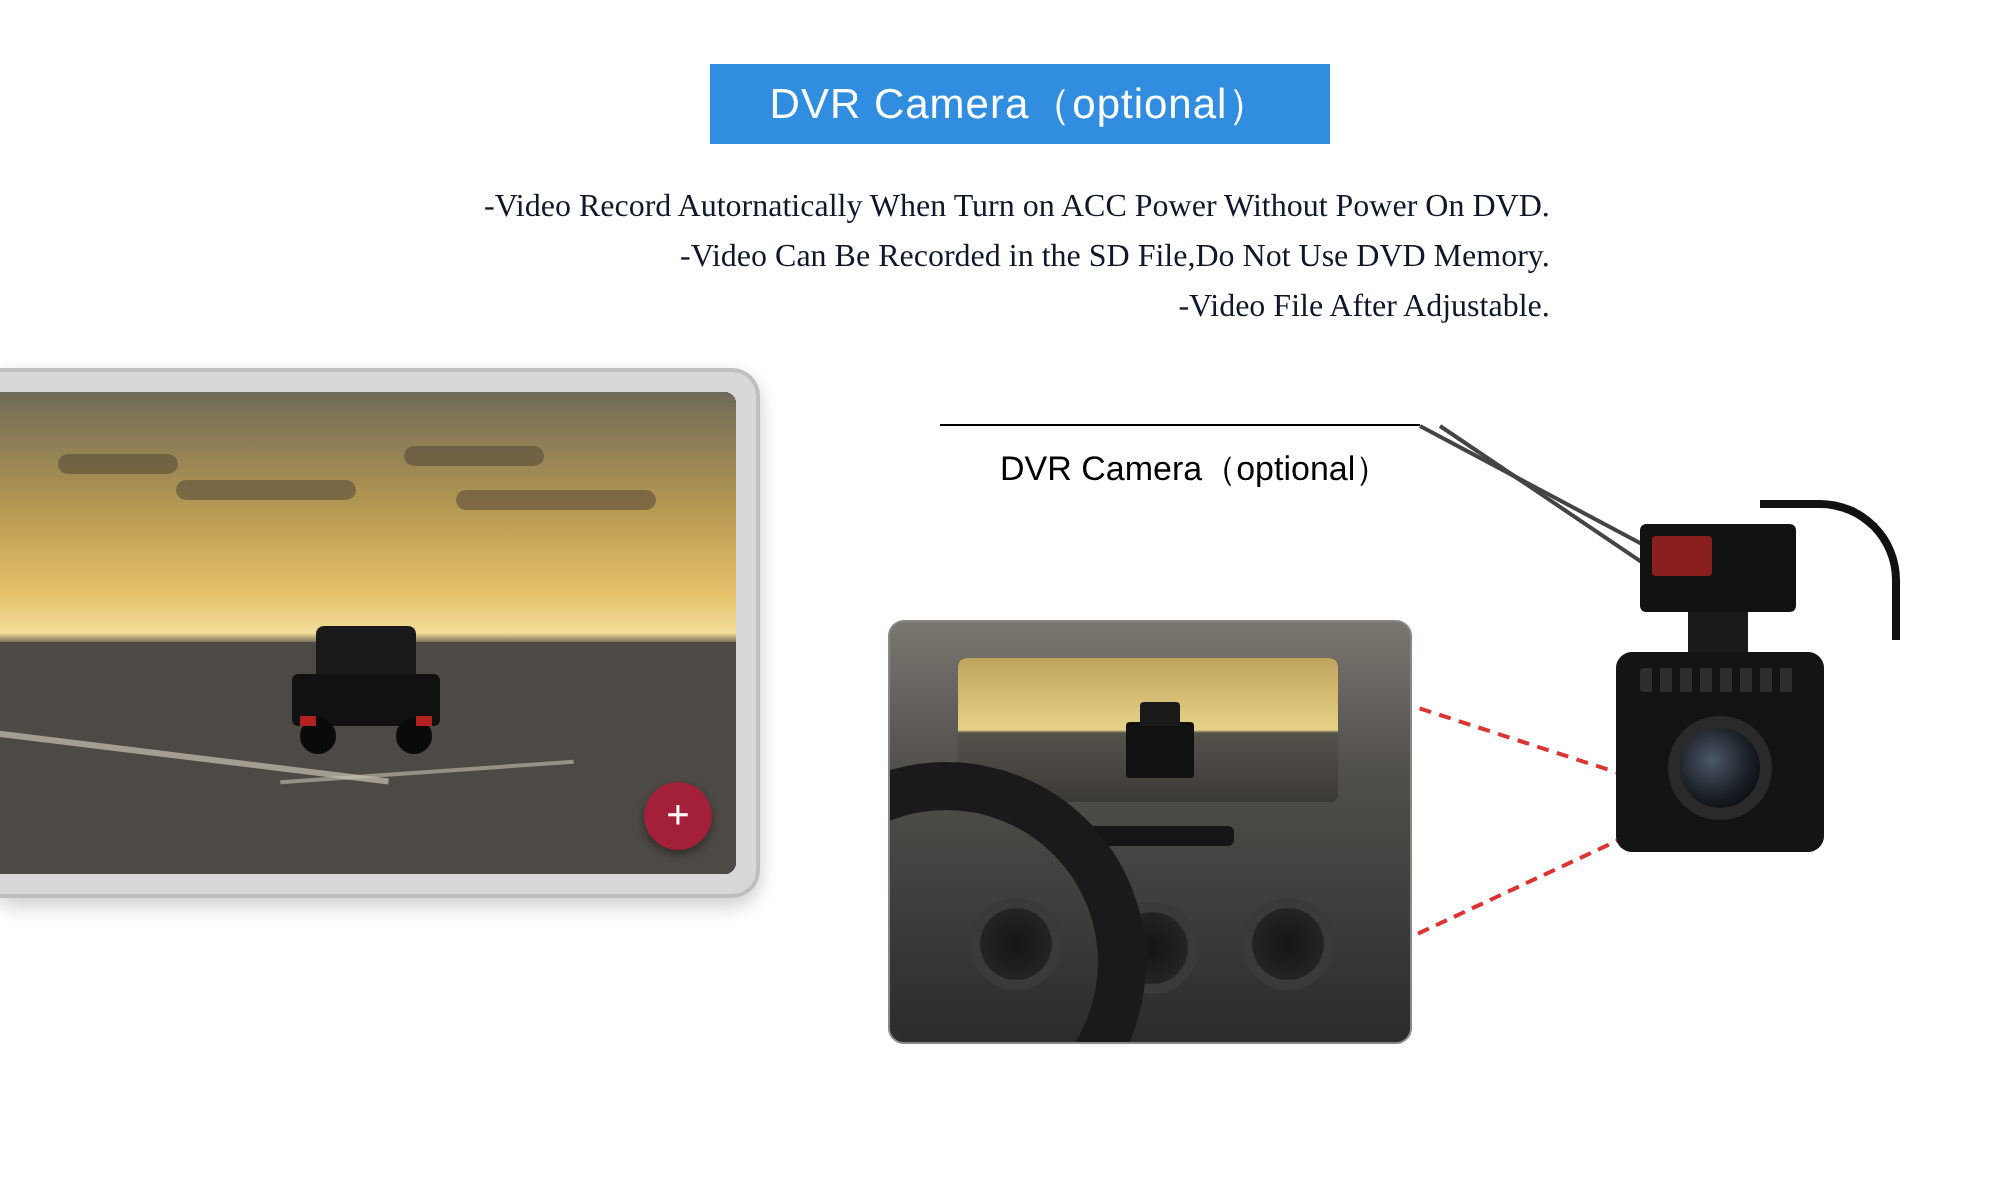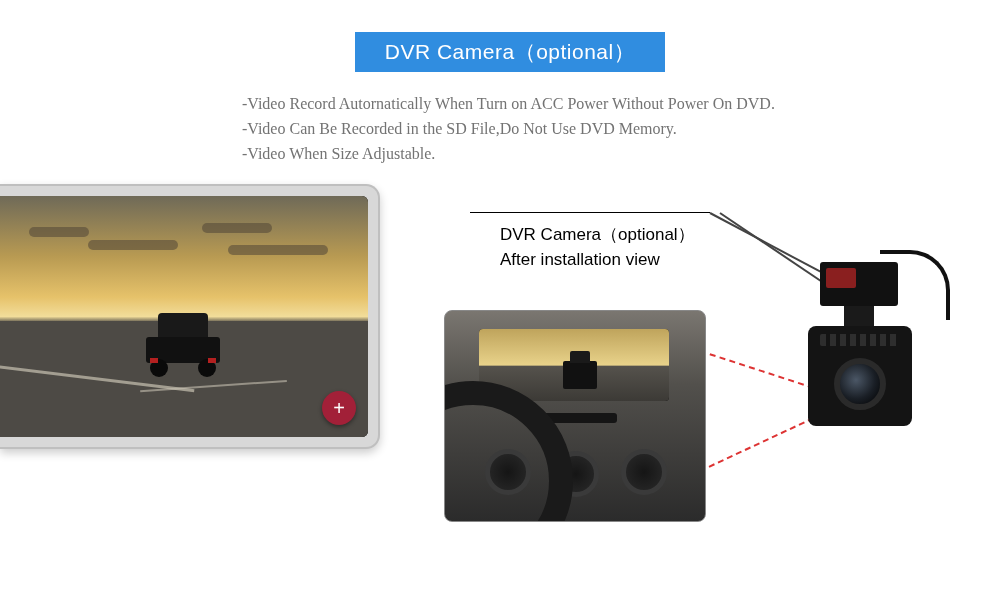--- a/index.html
+++ b/index.html
@@ -25,21 +25,22 @@
     justify-content: center;
     font-family: Arial, sans-serif;
     letter-spacing: 0.5px;
   }
   .desc {
     position: absolute;
     top: 92px;
     left: 242px;
     font-size: 16px;
     line-height: 1.55;
-    color: #737373;
+    color: #0f172a;
+    text-align: right;
   }
   
   .device {
     position: absolute;
     top: 184px;
     left: 0;
     width: 380px;
     height: 265px;
     background: #d8d8d8;
     border-radius: 0 14px 14px 0;
@@ -279,21 +280,21 @@
 </head>
 <body>
 
 <div class="title-bar">
   <span>DVR Camera（optional）</span>
 </div>
 
 <div class="desc">
   <div>-Video Record Autornatically When Turn on ACC Power Without Power On DVD.</div>
   <div>-Video Can Be Recorded in the SD File,Do Not Use DVD Memory.</div>
-  <div>-Video When Size Adjustable.</div>
+  <div>-Video File After Adjustable.</div>
 </div>
 
 <div class="device">
   <div class="screen">
     <div class="sky"></div>
     <div class="clouds">
       <span style="top:10%;left:8%;width:60px"></span>
       <span style="top:28%;left:24%;width:90px"></span>
       <span style="top:4%;left:55%;width:70px"></span>
       <span style="top:35%;left:62%;width:100px"></span>
@@ -312,21 +313,20 @@
     </div>
   </div>
 </div>
 
 <div class="ptr ptr-h"></div>
 <div class="ptr-d1"></div>
 <div class="ptr-d2"></div>
 
 <div class="callout">
   <div class="line1">DVR Camera（optional）</div>
-  <div class="line2">After installation view</div>
 </div>
 
 <div class="dashed a"></div>
 <div class="dashed b"></div>
 
 <div class="dashbox">
   <div class="mini-screen">
     <div class="sky"></div>
     <div class="mini-truck"></div>
   </div>

